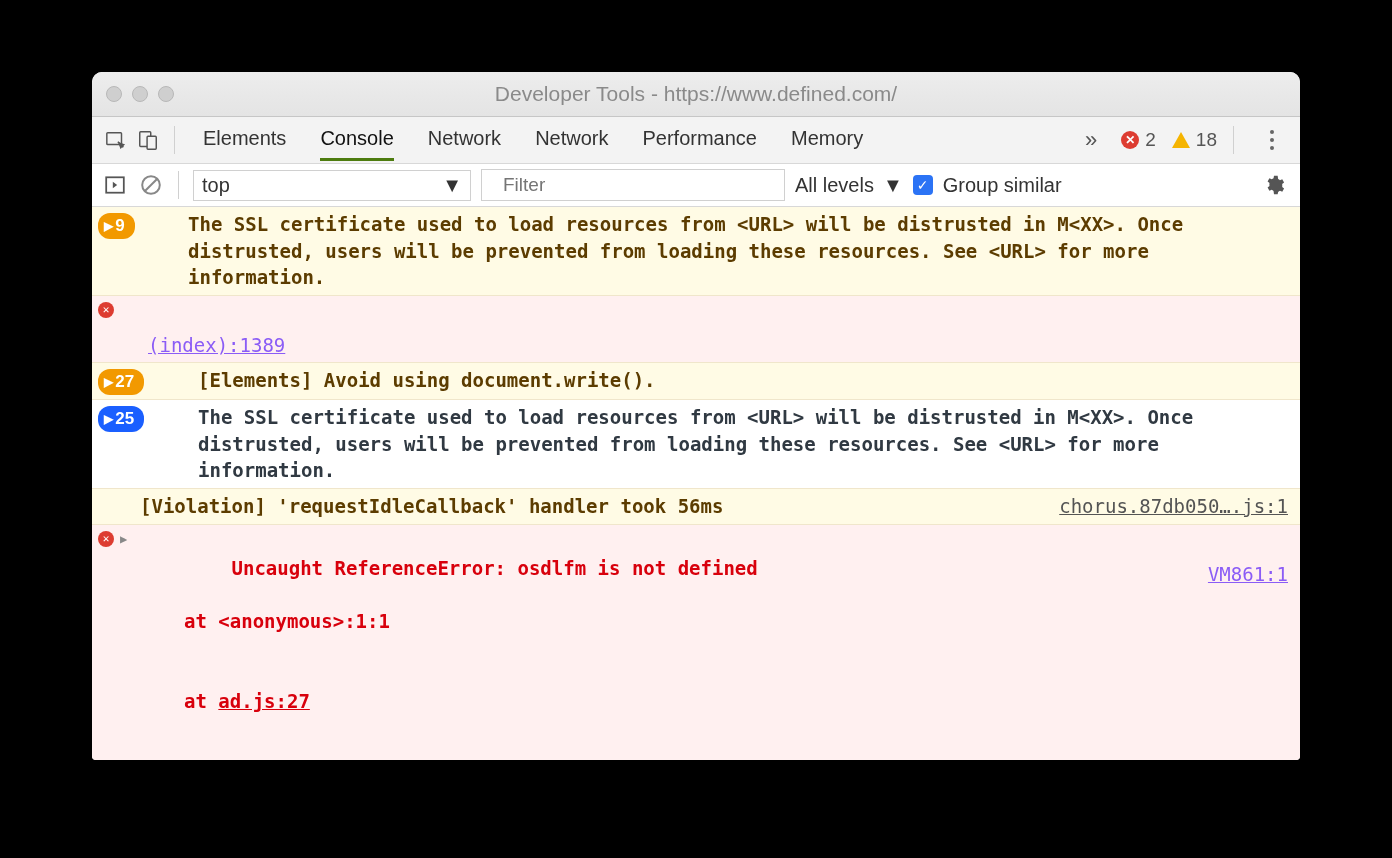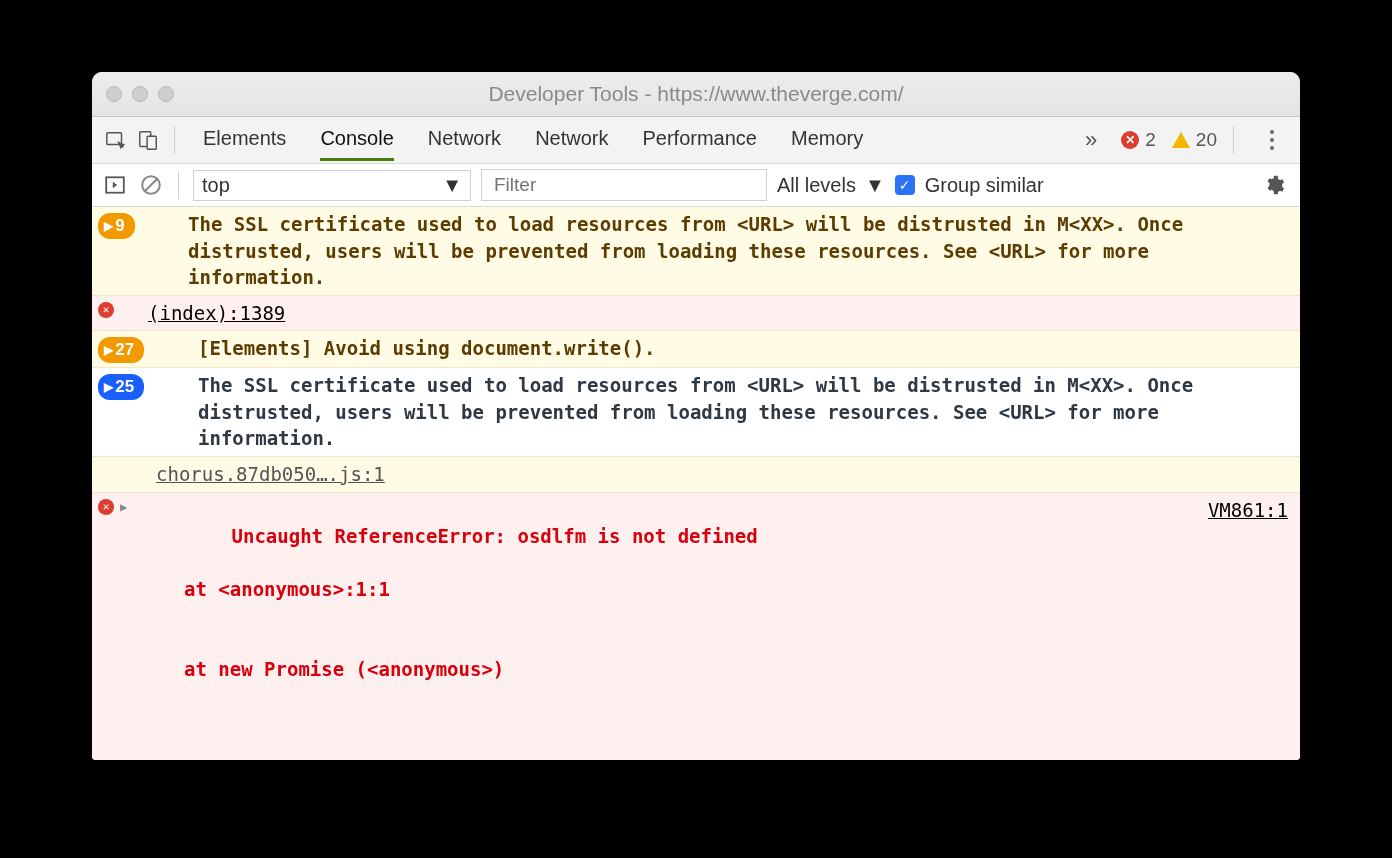--- a/index.html
+++ b/index.html
@@ -142,21 +142,21 @@
   .context-select {
     display: flex; align-items: center; gap: 4px;
     border: 1px solid #d0d0d0;
     padding: 3px 8px;
     min-width: 260px;
     justify-content: space-between;
     color: #333;
   }
   .filter-input {
     border: 1px solid #d0d0d0;
-    padding: 4px 12px;
+    padding: 4px 21px;
     width: 260px;
     font-size: 19px;
     color: #888;
     background: #fff;
   }
   .levels {
     display: flex; align-items: center; gap: 9px;
     color: #333;
   }
   .checkbox {
@@ -231,21 +231,21 @@
     font-weight: bold;
   }
   .src {
     flex-shrink: 0;
     padding-left: 16px;
     text-decoration: underline;
     color: #545454;
     font-family: "SF Mono", Menlo, monospace;
     white-space: nowrap;
   }
-  .row.err .src { color: #000000; }
+  .row.err .src { color: #8b5cf6; margin-top: 32px; }
   .expand-tri {
     color: #888;
     font-size: 12px;
     margin-right: 2px;
     display: inline-block;
     vertical-align: 1px;
   }
   .stack {
     color: #d8000c;
   }
@@ -257,21 +257,21 @@
 <body>
 
 <div class="window">
 
   <div class="titlebar">
     <div class="traffic-lights">
       <div class="dot"></div>
       <div class="dot"></div>
       <div class="dot"></div>
     </div>
-    <div class="window-title">Developer Tools - https://www.theverge.com/</div>
+    <div class="window-title">Developer Tools - https://www.defined.com/</div>
   </div>
 
   <div class="tabstrip">
     <div class="icon-btn">
       <svg viewBox="0 0 24 24" fill="none" stroke="#555" stroke-width="1.6">
         <rect x="2" y="4" width="16" height="13" rx="1"></rect>
         <path d="M14 14 l6 6 M18 20 l2-2" stroke="#555"></path>
         <path d="M14 14 l3 8 l2-3 l3-2 z" fill="#555" stroke="none"></path>
       </svg>
     </div>
@@ -290,21 +290,21 @@
       <div class="tab">Performance</div>
       <div class="tab">Memory</div>
     </div>
     <div class="tabstrip-right">
       <span class="chevron-double"></span>
       <span style="width:12px"></span>
       <span class="circ-icon circ-err">✕</span>
       <span class="count-l">2</span>
       <span style="width:4px"></span>
       <span class="tri-warn"></span>
-      <span class="count-l">20</span>
+      <span class="count-l">18</span>
       <div class="vsep"></div>
       <div class="kebab">
         <span></span>
           <span></span>
           <span></span>
       </div>
     </div>
   </div>
 
   <div class="console-toolbar">
@@ -373,31 +373,33 @@
         <span class="pill blue">
           <span class="tri">▶</span>
           <span>25</span>
         </span>
       </div>
       <div class="msg">The SSL certificate used to load resources from &lt;URL&gt; will be distrusted in M&lt;XX&gt;. Once distrusted, users will be prevented from loading these resources. See &lt;URL&gt; for more information.</div>
     </div>
 
     <div class="row violation">
       <div class="gutter" style="width:42px"></div>
+      <div class="msg">[Violation] 'requestIdleCallback' handler took 56ms</div>
       <a class="src">chorus.87db050….js:1</a>
     </div>
 
     <div class="row err" style="border-bottom-color:#f5d0d0;">
       <div class="gutter" style="width:42px;align-items:flex-start">
         <span class="circ-icon circ-err" style="width:16px;height:16px;font-size:11px">✕</span>
         <span class="expand-tri">▶</span>
       </div>
       <div class="msg stack">
         <span>Uncaught ReferenceError: osdlfm is not defined</span>
         <span class="stack-indent">at &lt;anonymous&gt;:1:1</span>
+        <span class="stack-indent"><span>at </span><span class="ul">ad.js:27</span></span>
         <span class="stack-indent">at new Promise (&lt;anonymous&gt;)</span>
         
       </div>
       <a class="src">VM861:1</a>
     </div>
 
   </div>
 </div>
 
 </body></html>

